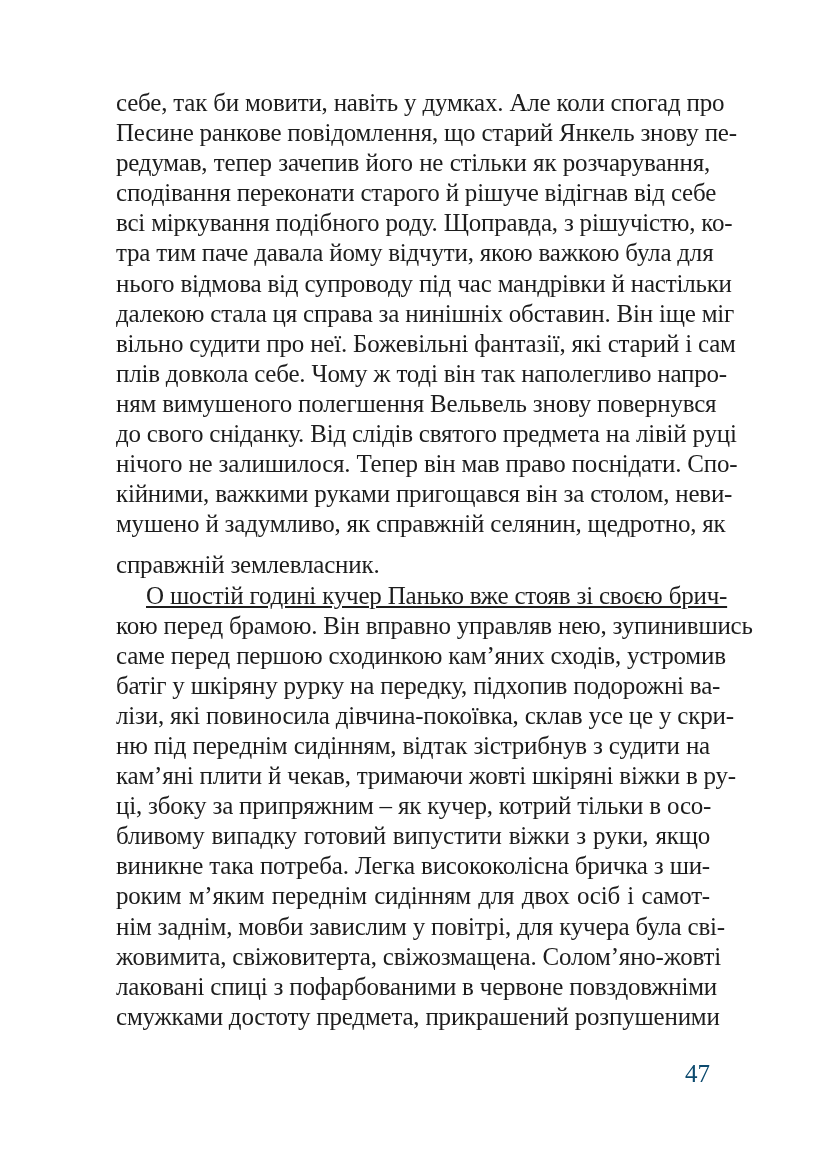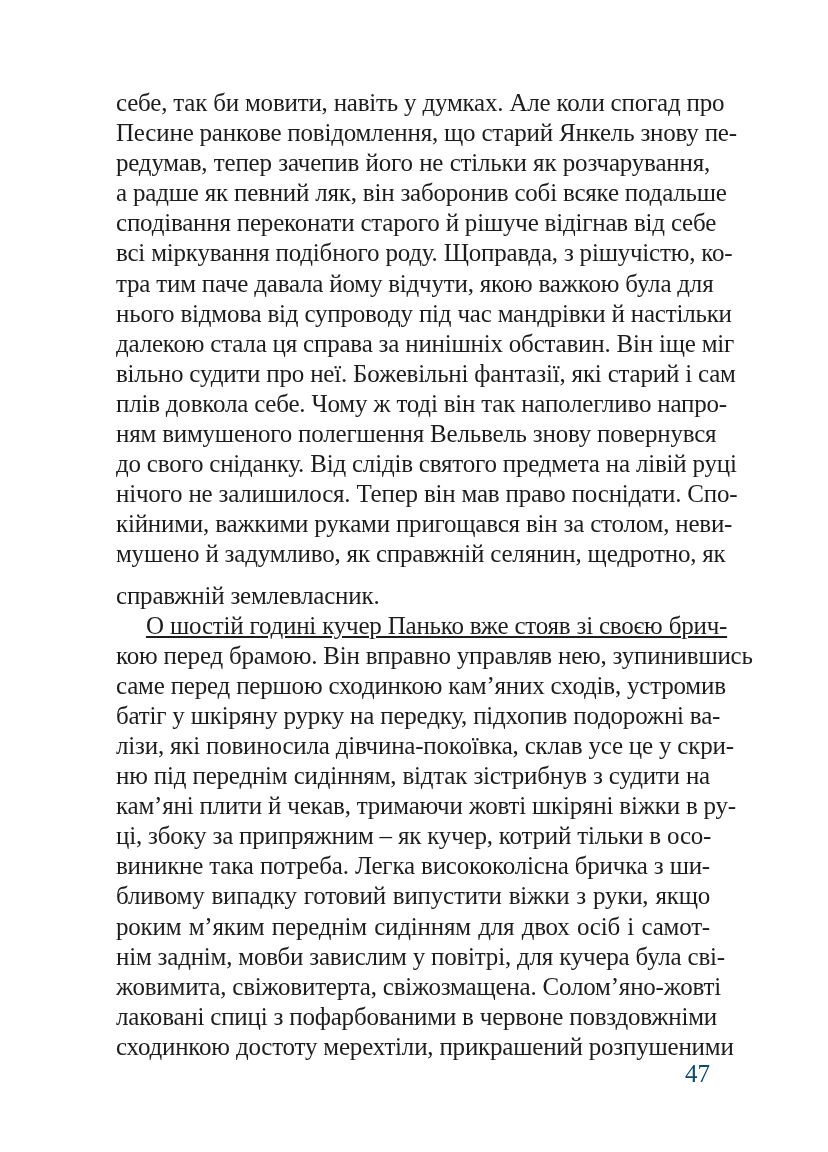--- a/index.html
+++ b/index.html
@@ -60,21 +60,20 @@
   </style>
 </head>
 <body>
 
 <div class="page">
   <div class="text-block" id="text-block">
       <div>
         <span class="line">себе, так би мовити, навіть у думках. Але коли спогад про</span>
         <span class="line">Песине ранкове повідомлення, що старий Янкель знову пе-</span>
         <span class="line">редумав, тепер зачепив його не стільки як розчарування,</span>
-        <span class="line">а радше як певний ляк, він заборонив собі всяке подальше</span>
         <span class="line">сподівання переконати старого й рішуче відігнав від себе</span>
         <span class="line">всі міркування подібного роду. Щоправда, з рішучістю, ко-</span>
         <span class="line">тра тим паче давала йому відчути, якою важкою була для</span>
         <span class="line">нього відмова від супроводу під час мандрівки й настільки</span>
         <span class="line">далекою стала ця справа за нинішніх обставин. Він іще міг</span>
         <span class="line">вільно судити про неї. Божевільні фантазії, які старий і сам</span>
         <span class="line">плів довкола себе. Чому ж тоді він так наполегливо напро-</span>
         <span class="line">ням вимушеного полегшення Вельвель знову повернувся</span>
         <span class="line">до свого сніданку. Від слідів святого предмета на лівій руці</span>
         <span class="line">нічого не залишилося. Тепер він мав право поснідати. Спо-</span>
@@ -84,23 +83,23 @@
       </div>
       <div>
         <span class="line indent">О шостій годині кучер Панько вже стояв зі своєю брич-</span>
         <span class="line">кою перед брамою. Він вправно управляв нею, зупинившись</span>
         <span class="line">саме перед першою сходинкою кам’яних сходів, устромив</span>
         <span class="line">батіг у шкіряну рурку на передку, підхопив подорожні ва-</span>
         <span class="line">лізи, які повиносила дівчина-покоївка, склав усе це у скри-</span>
         <span class="line">ню під переднім сидінням, відтак зістрибнув з судити на</span>
         <span class="line">кам’яні плити й чекав, тримаючи жовті шкіряні віжки в ру-</span>
         <span class="line">ці, збоку за припряжним – як кучер, котрий тільки в осо-</span>
+        <span class="line">бливому випадку готовий випустити віжки з руки, якщо</span>
         <span class="line">виникне така потреба. Легка висококолісна бричка з ши-</span>
-        <span class="line">бливому випадку готовий випустити віжки з руки, якщо</span>
         <span class="line">роким м’яким переднім сидінням для двох осіб і самот-</span>
         <span class="line">нім заднім, мовби завислим у повітрі, для кучера була сві-</span>
         <span class="line">жовимита, свіжовитерта, свіжозмащена. Солом’яно-жовті</span>
         <span class="line">лаковані спиці з пофарбованими в червоне повздовжніми</span>
-        <span class="line">сходинкою достоту мерехтіли, прикрашений розпушеними</span>
+        <span class="line">смужками достоту предмета, прикрашений розпушеними</span>
       </div>
     </div>
   <div class="page-number">47</div>
 </div>
 
 </body></html>

